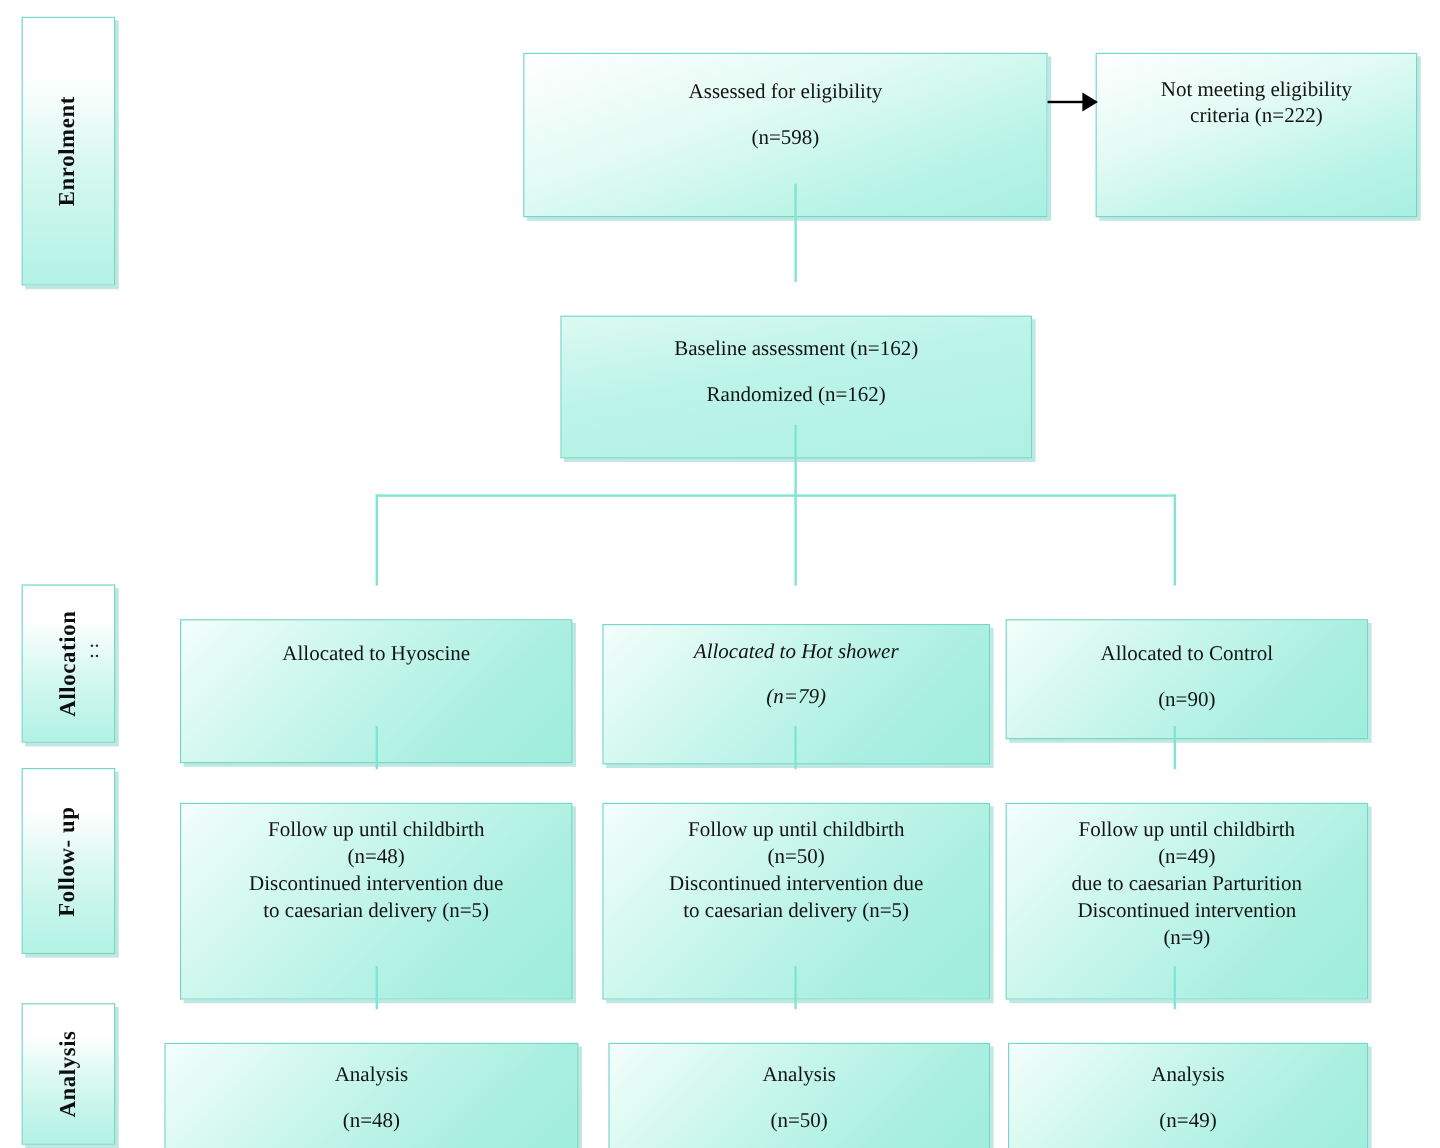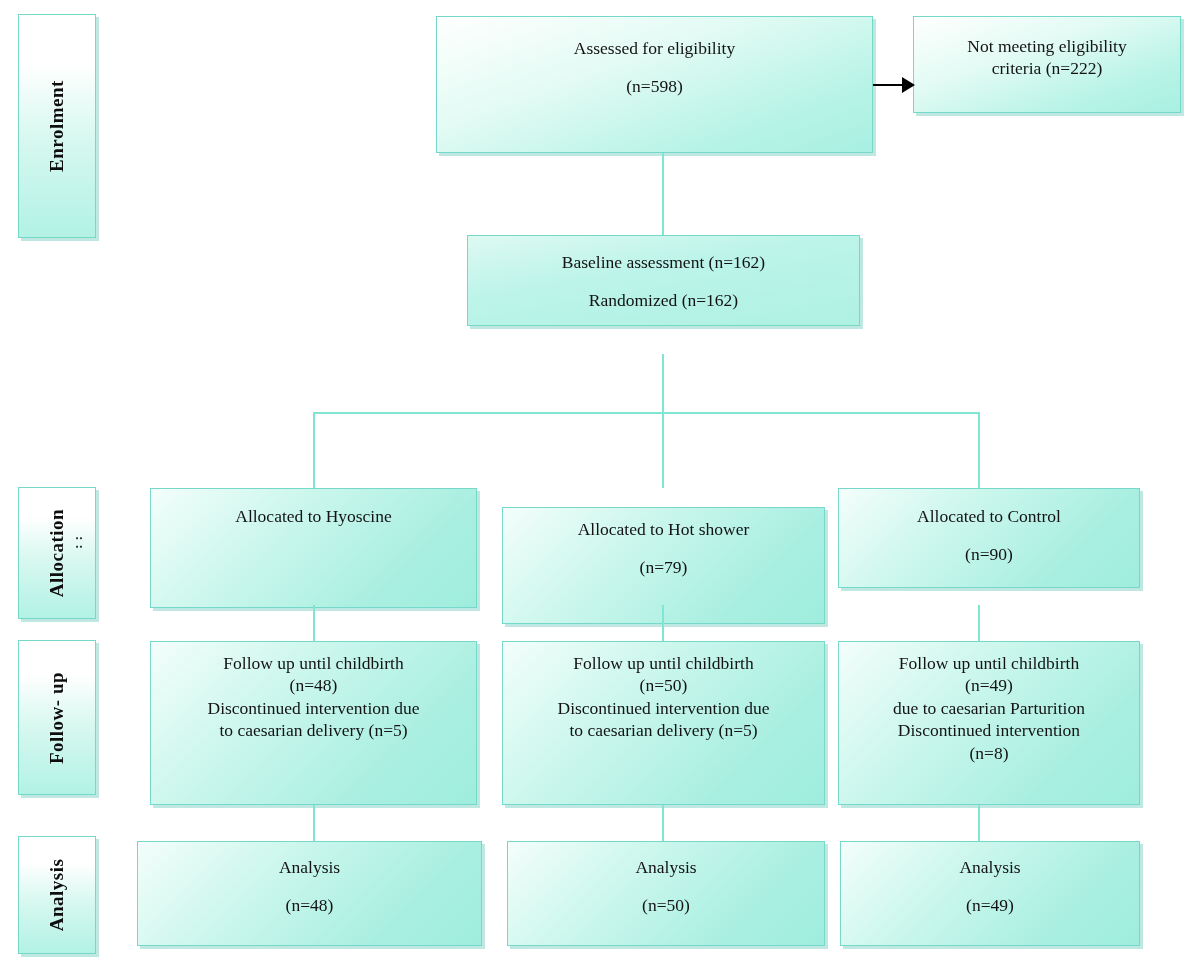--- a/index.html
+++ b/index.html
@@ -16,20 +16,21 @@
     position:absolute;
     box-sizing:border-box;
     border:1px solid #76d8c9;
     background:linear-gradient(160deg,#ffffff 0%,#e3fbf4 38%,#b6f3e6 78%,#a8f0e2 100%);
     box-shadow:3px 3px 0 0 rgba(140,214,203,0.55);
     text-align:center;
     line-height:1.28;
     font-size:17.5px;
     color:#131313;
     padding-top:10px;
+    margin-top:28px;
   }
   .box.flat{
     background:linear-gradient(170deg,#ddf9f2 0%,#bdf4e9 40%,#aef1e3 100%);
   }
   .box.diag{
     background:linear-gradient(135deg,#f4fefb 0%,#d2f8ef 30%,#a9efe1 75%,#9fedde 100%);
   }
   .box .ln{display:block;white-space:nowrap;}
   .box .gap{display:block;height:16px;}
 
@@ -92,48 +93,48 @@
   <div class="stage-label" style="left:18px;top:836px;width:78px;height:118px;">
     <span>Analysis</span>
   </div>
 
   <div class="box" style="left:436px;top:16px;width:437px;height:137px;padding-top:20px;">
     <span class="ln">Assessed for eligibility</span>
     <span class="gap"></span>
     <span class="ln">(n=598)</span>
   </div>
 
-  <div class="box" style="left:913px;top:16px;width:268px;height:97px;padding-top:18px;">
+  <div class="box" style="left:913px;top:16px;width:268px;height:137px;padding-top:18px;">
     <span class="ln">Not meeting eligibility</span>
     <span class="ln">criteria (n=222)</span>
   </div>
 
   <div class="arrow-shaft" style="left:873px;top:84px;width:31px;"></div>
   <div class="arrow-head" style="left:902px;top:77px;"></div>
 
   <div class="vline" style="left:662px;top:153px;height:82px;"></div>
 
-  <div class="box flat" style="left:467px;top:235px;width:393px;height:91px;padding-top:15px;">
+  <div class="box flat" style="left:467px;top:235px;width:393px;height:119px;padding-top:15px;">
     <span class="ln">Baseline assessment (n=162)</span>
     <span class="gap"></span>
     <span class="ln">Randomized (n=162)</span>
   </div>
 
   <div class="vline" style="left:662px;top:354px;height:59px;"></div>
   <div class="hline" style="left:313px;top:412px;width:667px;"></div>
   <div class="vline" style="left:313px;top:412px;height:76px;"></div>
   <div class="vline" style="left:662px;top:412px;height:76px;"></div>
   <div class="vline" style="left:978px;top:412px;height:76px;"></div>
 
   <div class="box diag" style="left:150px;top:488px;width:327px;height:120px;padding-top:16px;">
     <span class="ln">Allocated to Hyoscine</span>
     <span class="gap"></span>
   </div>
 
-  <div class="box diag" style="left:502px;top:507px;width:323px;height:117px;">
+  <div class="box diag" style="left:502px;top:492px;width:323px;height:117px;font-style:italic;">
     <span class="ln">Allocated to Hot shower</span>
     <span class="gap"></span>
     <span class="ln">(n=79)</span>
   </div>
 
   <div class="box diag" style="left:838px;top:488px;width:302px;height:100px;padding-top:16px;">
     <span class="ln">Allocated to Control</span>
     <span class="gap"></span>
     <span class="ln">(n=90)</span>
   </div>
@@ -154,21 +155,21 @@
     <span class="ln">(n=50)</span>
     <span class="ln">Discontinued intervention due</span>
     <span class="ln">to caesarian delivery (n=5)</span>
   </div>
 
   <div class="box diag" style="left:838px;top:641px;width:302px;height:164px;padding-top:10px;">
     <span class="ln">Follow up until childbirth</span>
     <span class="ln">(n=49)</span>
     <span class="ln">due to caesarian Parturition</span>
     <span class="ln">Discontinued intervention</span>
-    <span class="ln">(n=8)</span>
+    <span class="ln">(n=9)</span>
   </div>
 
   <div class="vline" style="left:313px;top:805px;height:36px;"></div>
   <div class="vline" style="left:662px;top:805px;height:36px;"></div>
   <div class="vline" style="left:978px;top:805px;height:36px;"></div>
 
   <div class="box diag" style="left:137px;top:841px;width:345px;height:105px;padding-top:14px;">
     <span class="ln">Analysis</span>
     <span class="gap"></span>
     <span class="ln">(n=48)</span>

